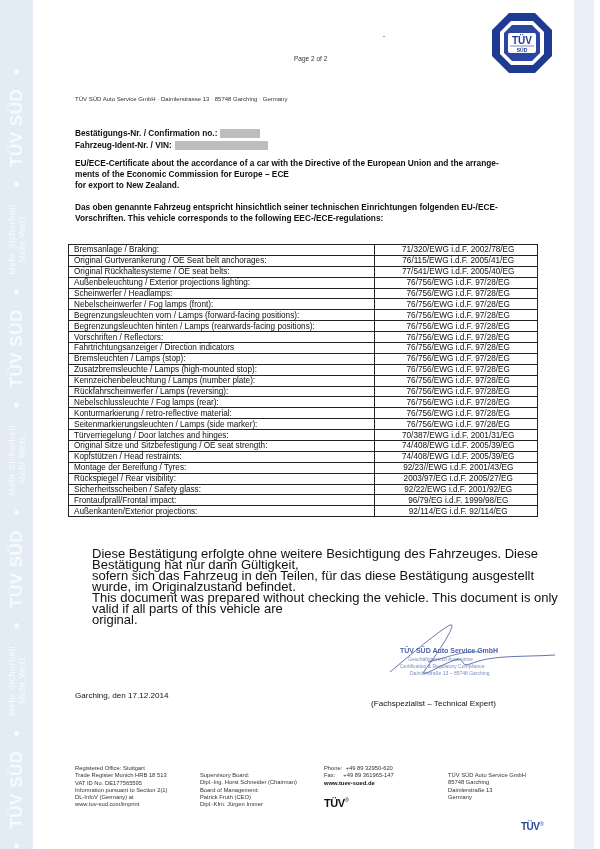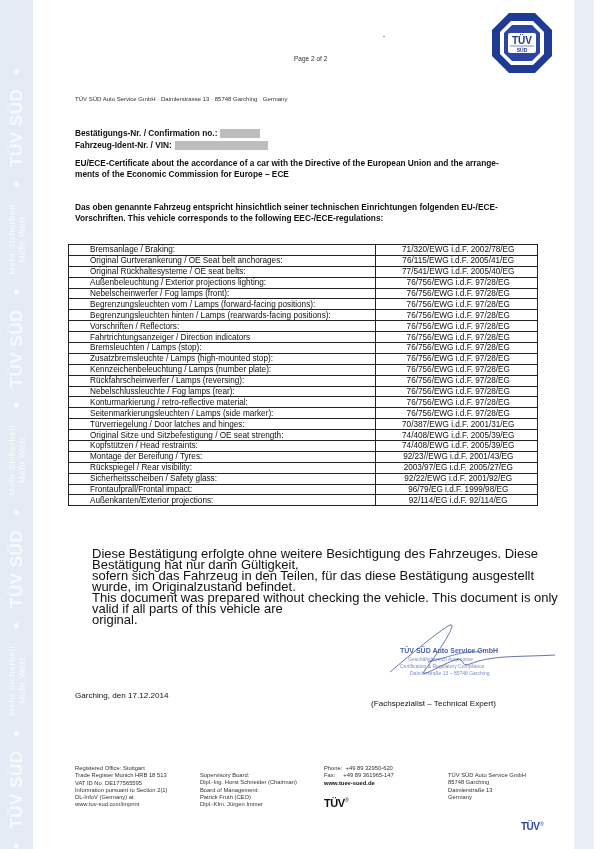--- a/index.html
+++ b/index.html
@@ -21,21 +21,21 @@
   .logo { position:absolute; left:491px; top:12px; width:62px; height:62px; }
 
   .meta { position:absolute; left:75px; top:127px; font-size:8.3px; font-weight:bold; line-height:12px; }
   .meta .row { display:flex; align-items:center; }
   .redact { display:inline-block; background:#bdbdbd; height:9px; margin-left:3px; }
 
   .intro { position:absolute; left:75px; top:158px; width:470px; font-size:8.3px; font-weight:bold; line-height:11px; }
   .intro2 { position:absolute; left:75px; top:202px; width:470px; font-size:8.3px; font-weight:bold; line-height:11px; }
 
   table.regs { position:absolute; left:68px; top:244px; width:470px; border-collapse:collapse; font-size:8.2px; }
-  table.regs td { border:1px solid #222; height:10.9px; line-height:9px; padding:0 0 0 21px; white-space:nowrap; }
+  table.regs td { border:1px solid #222; height:10.9px; line-height:9px; padding:0 0 0 5px; white-space:nowrap; }
   table.regs td.c1 { width:307px; }
   table.regs td.c2 { width:163px; padding-left:4px;text-align:center; }
 
   .disclaimer { position:absolute; left:92px; top:548px; width:470px; font-size:13px; line-height:11px; }
   .stamp-co { position:absolute; left:400px; top:647px; font-size:7px; color:#4a63a8; font-weight:bold; }
   .stamp-l2 { position:absolute; left:408px; top:656px; font-size:5px; color:#7d8fc0; }
   .stamp-l3 { position:absolute; left:400px; top:663px; font-size:5px; color:#7d8fc0; }
   .stamp-l4 { position:absolute; left:410px; top:670px; font-size:5px; color:#7d8fc0; }
   .sig { position:absolute; left:370px; top:620px; }
 
@@ -97,20 +97,21 @@
   </div>
   <div class="row">
     <span>Fahrzeug-Ident-Nr. / VIN:</span>
     <span class="redact" style="width:93px"></span>
   </div>
 </div>
 
 <div class="intro">
   <div>EU/ECE-Certificate about the accordance of a car with the Directive of the European Union and the arrange-</div>
   <div>ments of the Economic Commission for Europe – ECE</div>
+  <div>for export to New Zealand.</div>
 </div>
 <div class="intro2">
   <div>Das oben genannte Fahrzeug entspricht hinsichtlich seiner technischen Einrichtungen folgenden EU-/ECE-</div>
   <div>Vorschriften. This vehicle corresponds to the following EEC-/ECE-regulations:</div>
 </div>
 
 <table class="regs">
   <tbody id="regs-body">
       <tr>
         <td class="c1">Bremsanlage / Braking:</td>
@@ -119,20 +120,24 @@
       <tr>
         <td class="c1">Original Gurtverankerung / OE Seat belt anchorages:</td>
         <td class="c2">76/115/EWG i.d.F. 2005/41/EG</td>
       </tr>
       <tr>
         <td class="c1">Original Rückhaltesysteme / OE seat belts:</td>
         <td class="c2">77/541/EWG i.d.F. 2005/40/EG</td>
       </tr>
       <tr>
         <td class="c1">Außenbeleuchtung / Exterior projections lighting:</td>
+        <td class="c2">76/756/EWG i.d.F. 97/28/EG</td>
+      </tr>
+      <tr>
+        <td class="c1">Scheinwerfer / Headlamps:</td>
         <td class="c2">76/756/EWG i.d.F. 97/28/EG</td>
       </tr>
       <tr>
         <td class="c1">Nebelscheinwerfer / Fog lamps (front):</td>
         <td class="c2">76/756/EWG i.d.F. 97/28/EG</td>
       </tr>
       <tr>
         <td class="c1">Begrenzungsleuchten vorn / Lamps (forward-facing positions):</td>
         <td class="c2">76/756/EWG i.d.F. 97/28/EG</td>
       </tr>

